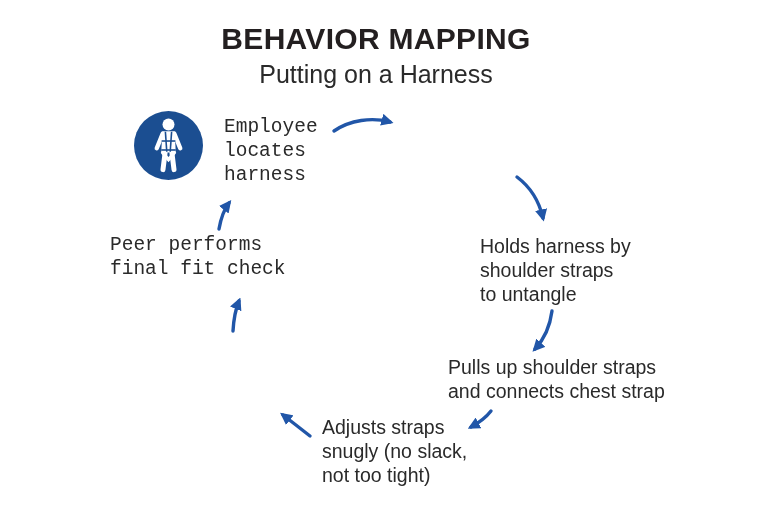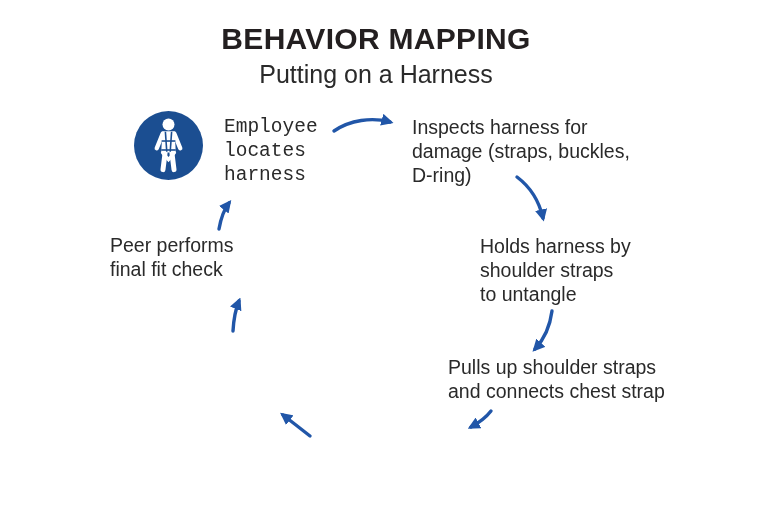--- a/index.html
+++ b/index.html
@@ -41,21 +41,21 @@
     line-height: 1.22;
     color: var(--text-color, #2a2a2a);
     white-space: pre-line;
   }
   .step-1 { left: 224px; top: 116px; font-family: Liberation Mono, monospace; }
   .step-2 { left: 412px; top: 116px; }
   .step-3 { left: 480px; top: 235px; }
   .step-4 { left: 448px; top: 356px; }
   .step-5 { left: 322px; top: 416px; }
   .step-6 { left: 132px; top: 335px; }
-  .step-7 { left: 110px; top: 234px; }
+  .step-7 { left: 110px; top: 234px; font-family: Liberation Mono, monospace; }
   .harness-icon {
     position: absolute;
     left: 134px;
     top: 111px;
     width: 69px;
     height: 69px;
   }
   .arrows {
     position: absolute;
     left: 0;
@@ -95,28 +95,28 @@
     <path class="icon-limb" stroke-width="5" d="M41.5,60.5 L50,70.5 L58.5,60.5"></path>
     <path class="icon-strap" stroke-width="2.3" d="M45.5,30 L47.5,59"></path>
     <path class="icon-strap" stroke-width="2.3" d="M54.5,30 L52.5,59"></path>
     <path class="icon-strap" stroke-width="2.3" d="M40,43.5 L60,43.5"></path>
     <path class="icon-strap" stroke-width="2.3" d="M39.5,56.5 L60.5,56.5"></path>
   </svg>
 
   <div class="step step-1">Employee
 locates
 harness</div>
-  <div class="step step-2">Inspects harness for
-damage (straps, buckles,
-D-ring)</div>
   <div class="step step-3">Holds harness by
 shoulder straps
 to untangle</div>
   <div class="step step-4">Pulls up shoulder straps
 and connects chest strap</div>
+  <div class="step step-5">Adjusts straps
+snugly (no slack,
+not too tight)</div>
   <div class="step step-7">Peer performs
 final fit check</div>
 
   <svg class="arrows" width="768" height="512" viewBox="0 0 768 512">
     <defs>
       <marker id="ah" viewBox="0 0 10 10" refX="7" refY="5" markerWidth="3.6" markerHeight="3.6" orient="auto">
         <path class="ahead" d="M0,0 L10,5 L0,10 Z"></path>
       </marker>
     </defs>
     <path class="shaft" d="M334,131 C350,120 372,117 390,122" marker-end="url(#ah)"></path>

